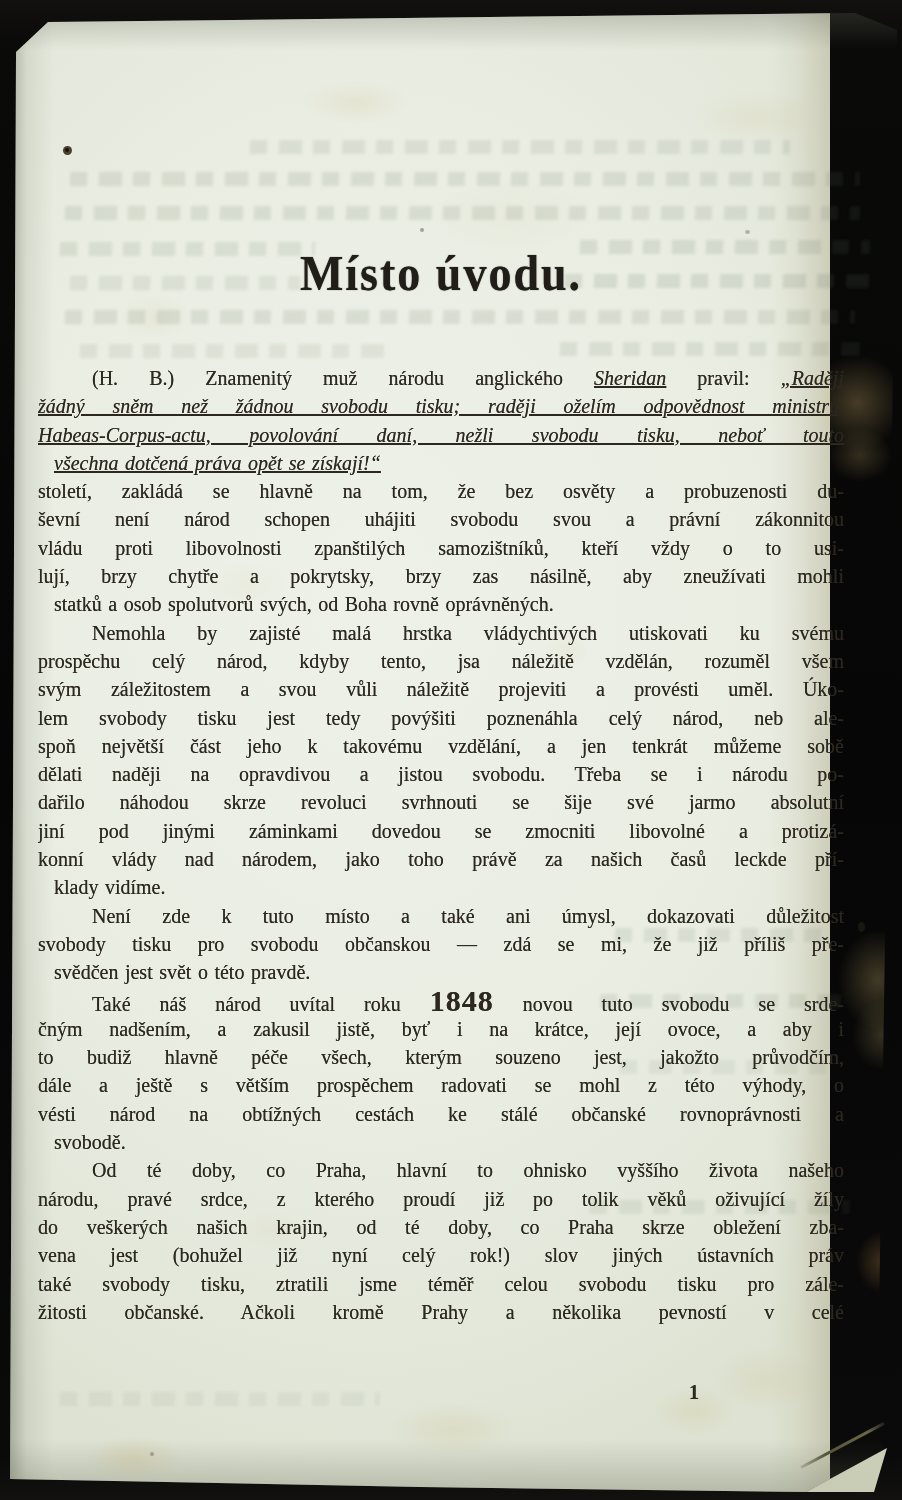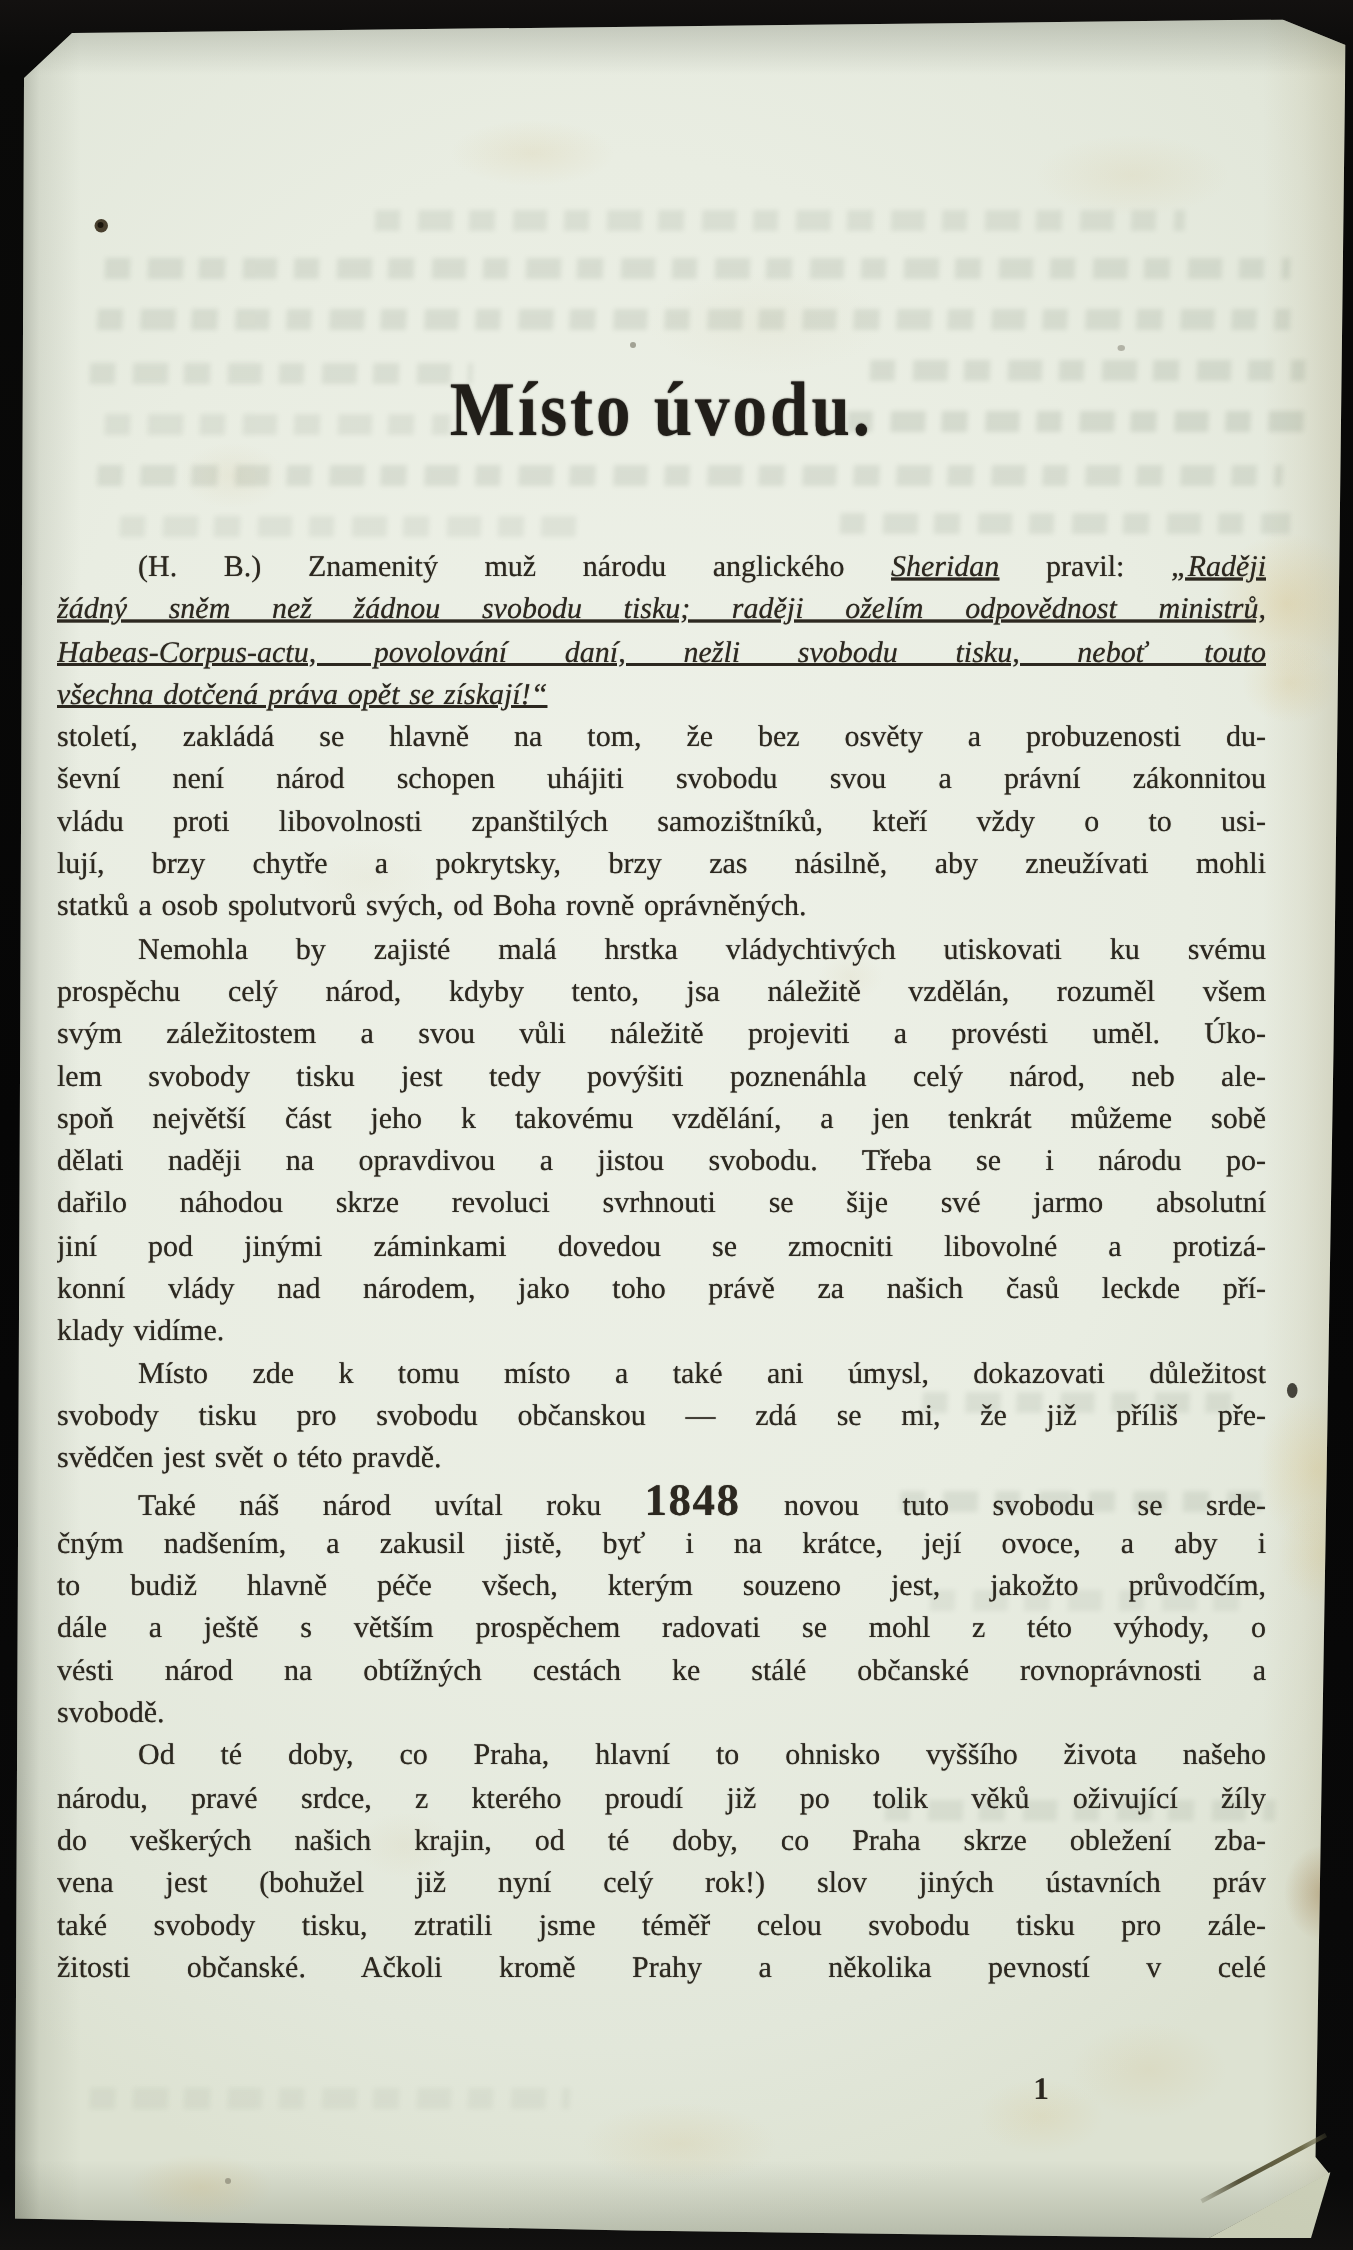--- a/index.html
+++ b/index.html
@@ -3,21 +3,21 @@
 <meta charset="utf-8">
 <style>
   html,body{margin:0;padding:0;background:#070707;}
   #canvas{
     position:relative;width:902px;height:1500px;overflow:hidden;
     background:linear-gradient(180deg,#131110 0%,#0a0a09 3%,#060606 50%,#0a0a0a 97%,#121110 100%);
     font-family:"Liberation Serif","DejaVu Serif",serif;
   }
   
   #paper{
-    position:absolute;left:0;top:0;width:902px;height:1500px;
+    position:absolute;left:0;top:0;width:830px;height:1500px;
     clip-path:polygon(16px 52px,48px 22px,855px 13px,897px 30px,889px 700px,877px 1438px,886px 1449px,806px 1492px,420px 1487px,10px 1479px,13px 800px);
     background:
       radial-gradient(ellipse 700px 900px at 45% 40%, #eef1e8 0%, #e9ede2 55%, #e2e7da 85%, #dde2d2 100%);
   }
   .edge-shade{position:absolute;pointer-events:none;}
   #shade-left{left:8px;top:0;width:46px;height:1500px;
     background:linear-gradient(90deg,rgba(70,75,60,.38),rgba(120,125,105,.15) 40%,rgba(120,125,105,0));}
   #shade-right{right:0;top:0;width:60px;height:1500px;
     background:linear-gradient(270deg,rgba(150,140,100,.30),rgba(170,160,120,.12) 55%,rgba(170,160,120,0));}
   #shade-top{left:0;top:10px;width:902px;height:40px;
@@ -46,21 +46,21 @@
     text-shadow:0 0 1px rgba(30,27,22,.85);
   }
   
   #text-block{
     position:absolute;left:38px;top:364px;width:806px;
     color:#2c2820;font-size:20px;line-height:28.3px;
     text-shadow:0 0 .6px rgba(45,40,30,.75);
     word-spacing:1.5px;
   }
   .line{height:28.3px;overflow:hidden;text-align:justify;text-align-last:justify;}
-  .line.end{text-align:center;text-align-last:left;}
+  .line.end{text-align:center;text-align-last:left;margin-left:16px;}
   .line.indent{text-indent:54px;}
   .it{font-style:italic;text-decoration:underline;}
   .bd{font-weight:bold;font-size:30px;letter-spacing:1px;}
   
   #page-number{
     position:absolute;left:676px;top:1380px;width:36px;height:26px;
     text-align:center;color:#2c2820;font-size:21px;font-weight:bold;
   }
   
   #corner-flap{
@@ -144,21 +144,21 @@
         <div class="line indent"><span>Nemohla by zajisté malá hrstka vládychtivých utiskovati ku svému</span></div>
         <div class="line"><span>prospěchu celý národ, kdyby tento, jsa náležitě vzdělán, rozuměl všem</span></div>
         <div class="line"><span>svým záležitostem a svou vůli náležitě projeviti a provésti uměl.  Úko-</span></div>
         <div class="line"><span>lem svobody tisku jest tedy povýšiti poznenáhla celý národ, neb ale-</span></div>
         <div class="line"><span>spoň největší část jeho k takovému vzdělání, a jen tenkrát můžeme sobě</span></div>
         <div class="line"><span>dělati naději na opravdivou a jistou svobodu.  Třeba se i národu po-</span></div>
         <div class="line"><span>dařilo náhodou skrze revoluci svrhnouti se šije své jarmo absolutní</span></div>
         <div class="line"><span>jiní pod jinými záminkami dovedou se zmocniti libovolné a protizá-</span></div>
         <div class="line"><span>konní vlády nad národem, jako toho právě za našich časů leckde pří-</span></div>
         <div class="line end"><span>klady vidíme.</span></div>
-        <div class="line indent"><span>Místo zde k tomu místo a také ani úmysl, dokazovati důležitost</span></div>
+        <div class="line indent"><span>Není zde k tuto místo a také ani úmysl, dokazovati důležitost</span></div>
         <div class="line"><span>svobody tisku pro svobodu občanskou — zdá se mi, že již příliš pře-</span></div>
         <div class="line end"><span>svědčen jest svět o této pravdě.</span></div>
         <div class="line indent"><span>Také náš národ uvítal roku </span><span class="bd">1848</span><span> novou tuto svobodu se srde-</span></div>
         <div class="line"><span>čným nadšením, a zakusil jistě, byť i na krátce, její ovoce, a aby i</span></div>
         <div class="line"><span>to budiž hlavně péče všech, kterým souzeno jest, jakožto průvodčím,</span></div>
         <div class="line"><span>dále a ještě s větším prospěchem radovati se mohl z této výhody, o</span></div>
         <div class="line"><span>vésti národ na obtížných cestách ke stálé občanské rovnoprávnosti a</span></div>
         <div class="line end"><span>svobodě.</span></div>
         <div class="line indent"><span>Od té doby, co Praha, hlavní to ohnisko vyššího života našeho</span></div>
         <div class="line"><span>národu, pravé srdce, z kterého proudí již po tolik věků oživující žíly</span></div>

